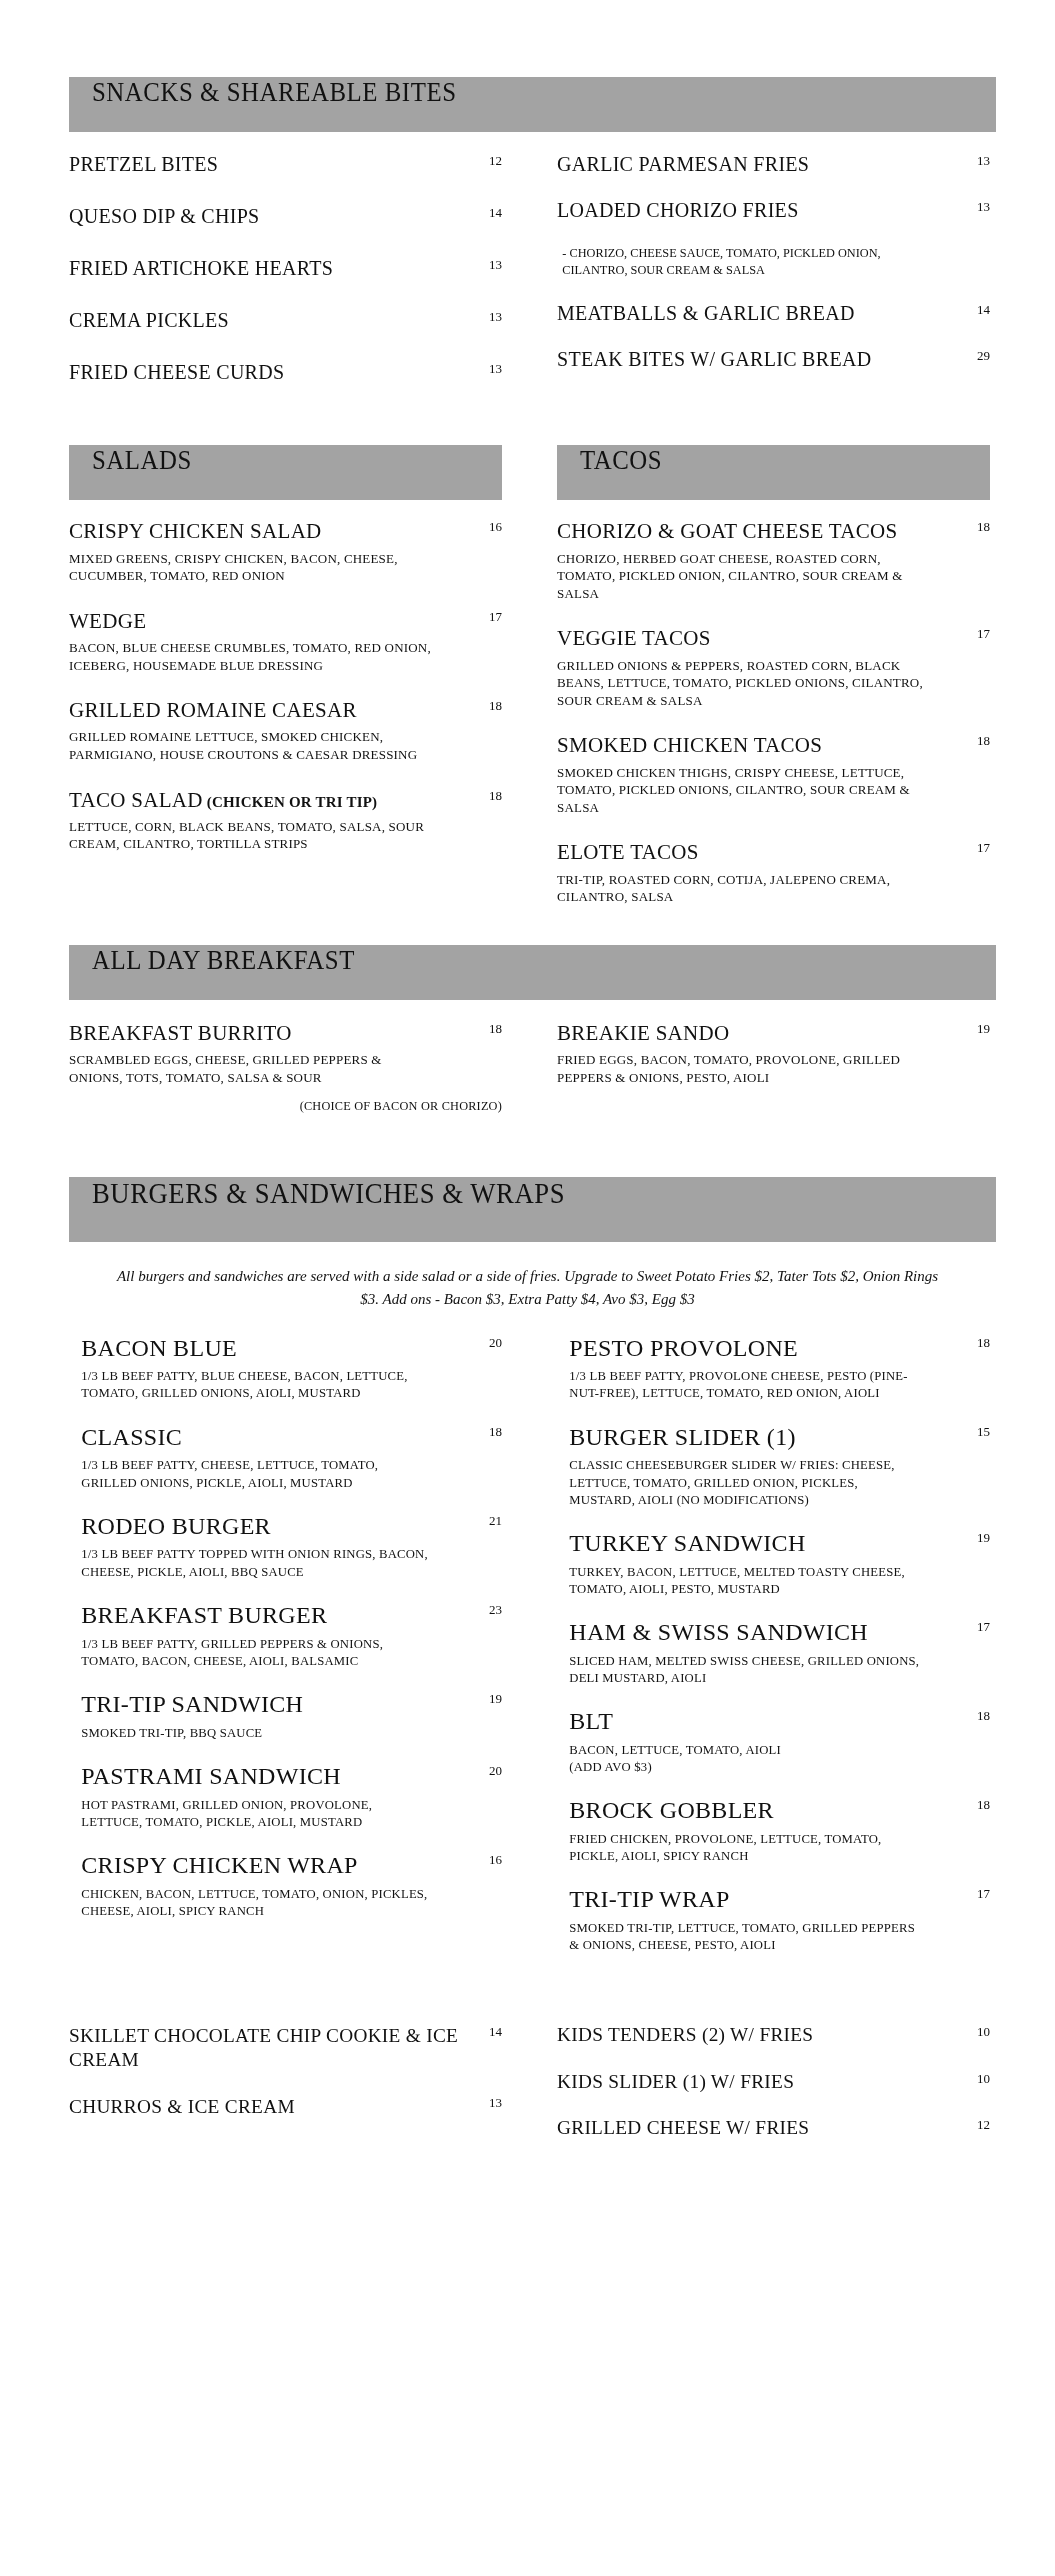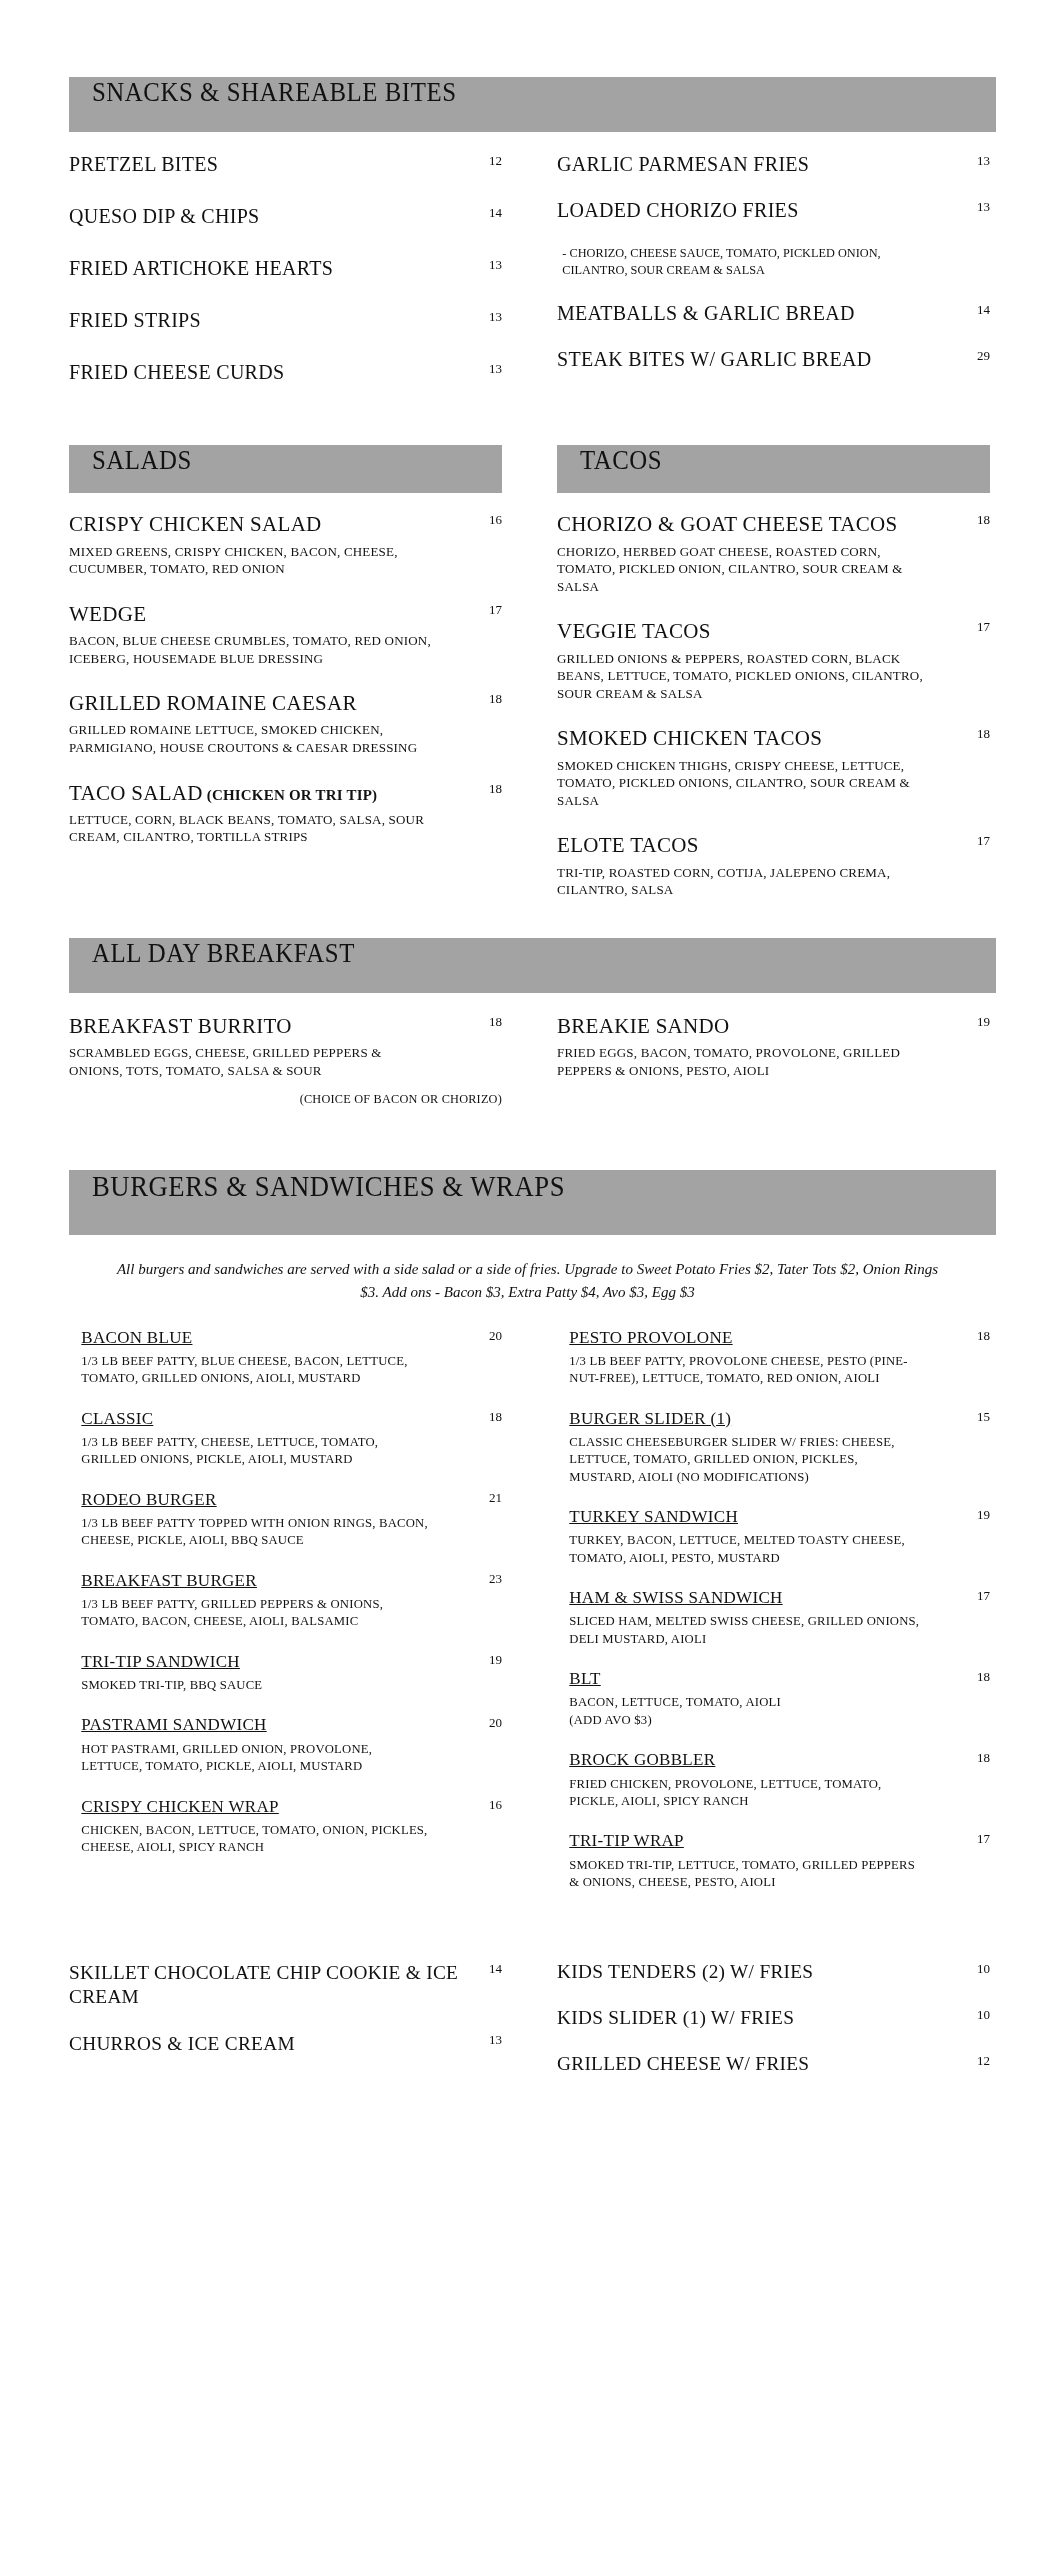--- a/index.html
+++ b/index.html
@@ -54,21 +54,21 @@
     display: flex;
     margin: 0 59px 0 69px;
   }
   .col {
     width: 433px;
     box-sizing: border-box;
   }
   .col-gap { width: 55px; flex: none; }
 
   .band-half {
-    height: 48px;
+    height: 55px;
     padding-left: 23px;
   }
 
   
   .item {
     display: flex;
     align-items: flex-start;
     justify-content: space-between;
   }
   .item-name {
@@ -126,21 +126,21 @@
   .burger-note {
     font-style: italic;
     font-size: 15px;
     text-align: center;
     line-height: 1.55;
     margin: 23px 114px 0 114px;
   }
   .burgers-grid { margin-top: 23px; }
   .burgers-grid .col { padding-left: 12.3px; }
   .bitem { margin-bottom: 21px; }
-  .bitem .item-name { font-size: 17px; text-decoration: underline; }
+  .bitem .item-name { font-size: 24px; }
   .bitem .item-desc { font-size: 12.7px; max-width: 352px; }
 
   
   .sweets .item { margin-bottom: 16.7px; }
   .sweets .item-name { font-size: 19.3px; line-height: 1.22; }
   .kids .item { margin-bottom: 10.6px; }
   .kids .item-name { font-size: 19.3px; }
 </style>
 </head>
 <body>
@@ -167,21 +167,21 @@
           </div>
         </div>
         <div class="item-block" style="margin-bottom: 29px;">
           <div class="item">
             <div class="item-name">FRIED ARTICHOKE HEARTS</div>
             <div class="item-price">13</div>
           </div>
         </div>
         <div class="item-block" style="margin-bottom: 29px;">
           <div class="item">
-            <div class="item-name">FRIED STRIPS</div>
+            <div class="item-name">CREMA PICKLES</div>
             <div class="item-price">13</div>
           </div>
         </div>
         <div class="item-block" style="margin-bottom: 29px;">
           <div class="item">
             <div class="item-name">FRIED CHEESE CURDS</div>
             <div class="item-price">13</div>
           </div>
         </div>
       </div>

